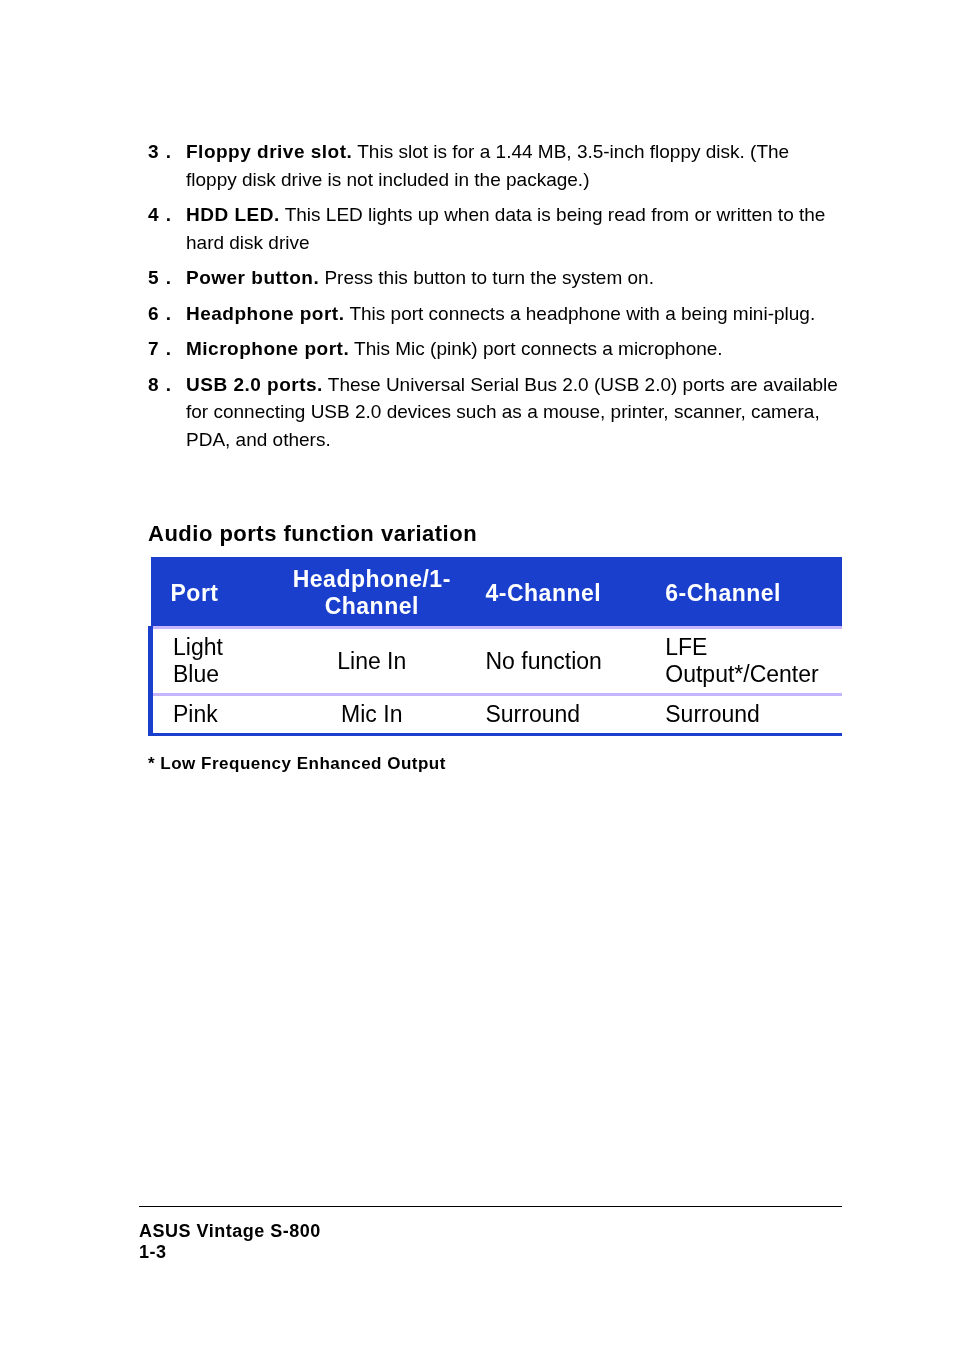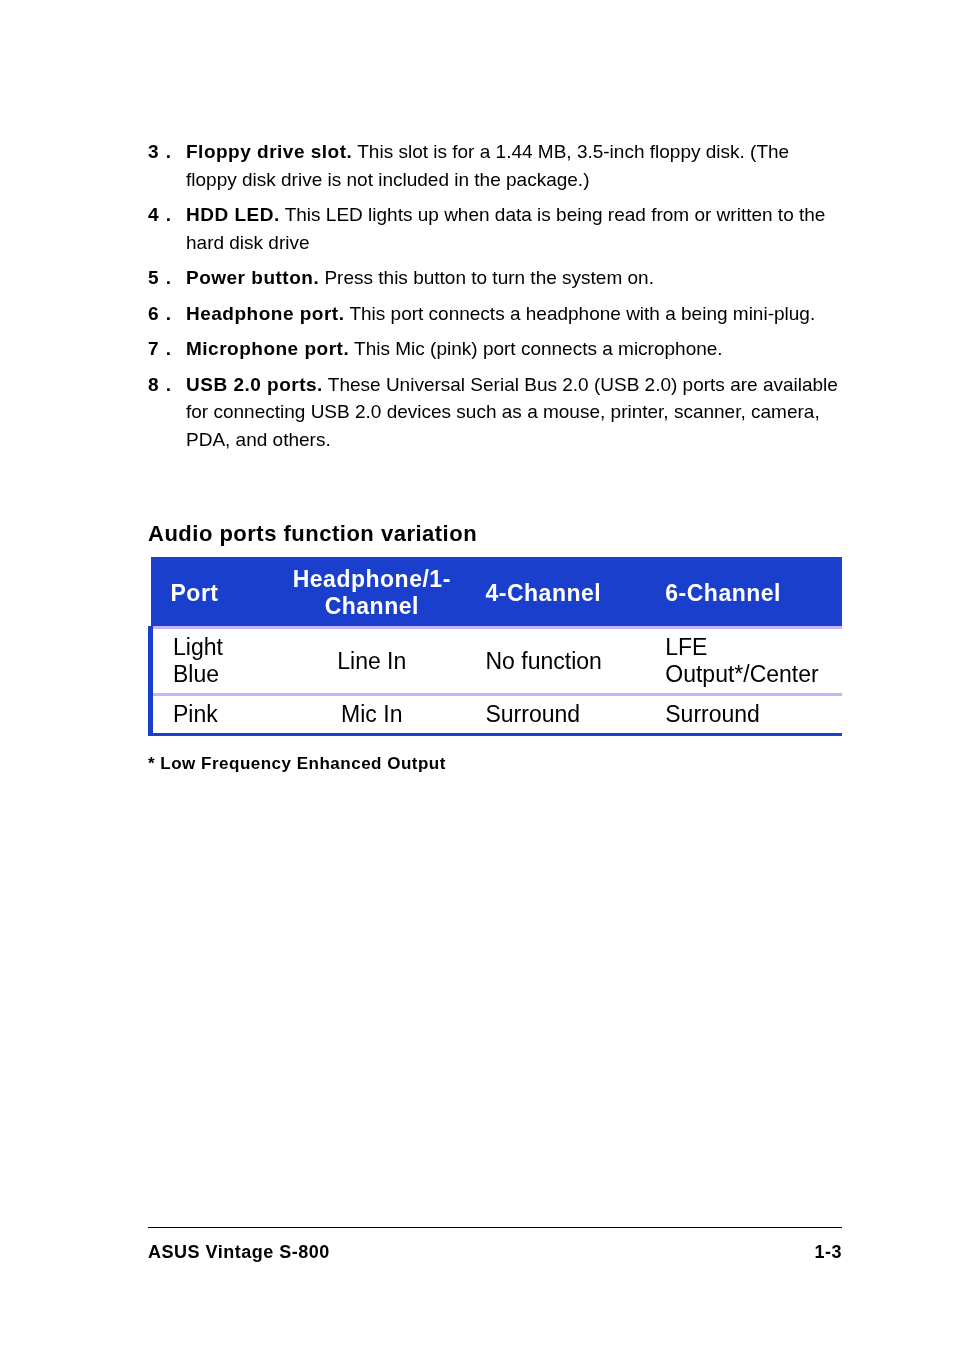--- a/index.html
+++ b/index.html
@@ -58,29 +58,30 @@
   table.audio td.c2 { text-align: center; }
   .footnote {
     font-size: 17px;
     font-weight: bold;
     letter-spacing: 0.5px;
     margin-top: 18px;
   }
   .footer {
     position: absolute;
     bottom: 88px;
-    left: 148px;
+    left: 139px;
     right: 112px;
     border-top: 1px solid #000;
     padding-top: 14px;
     display: flex;
     justify-content: space-between;
     font-size: 18px;
     font-weight: bold;
     letter-spacing: 0.5px;
+    flex-direction: column;
   }
 </style>
 </head>
 <body>
 
 <div>
   <div class="list-row">
     <div class="num">3 .</div>
     <div class="item-body"><span class="lead">Floppy drive slot.</span><span> This slot is for a 1.44 MB, 3.5-inch floppy disk. (The floppy disk drive is not included in the package.)</span></div>
   </div>

